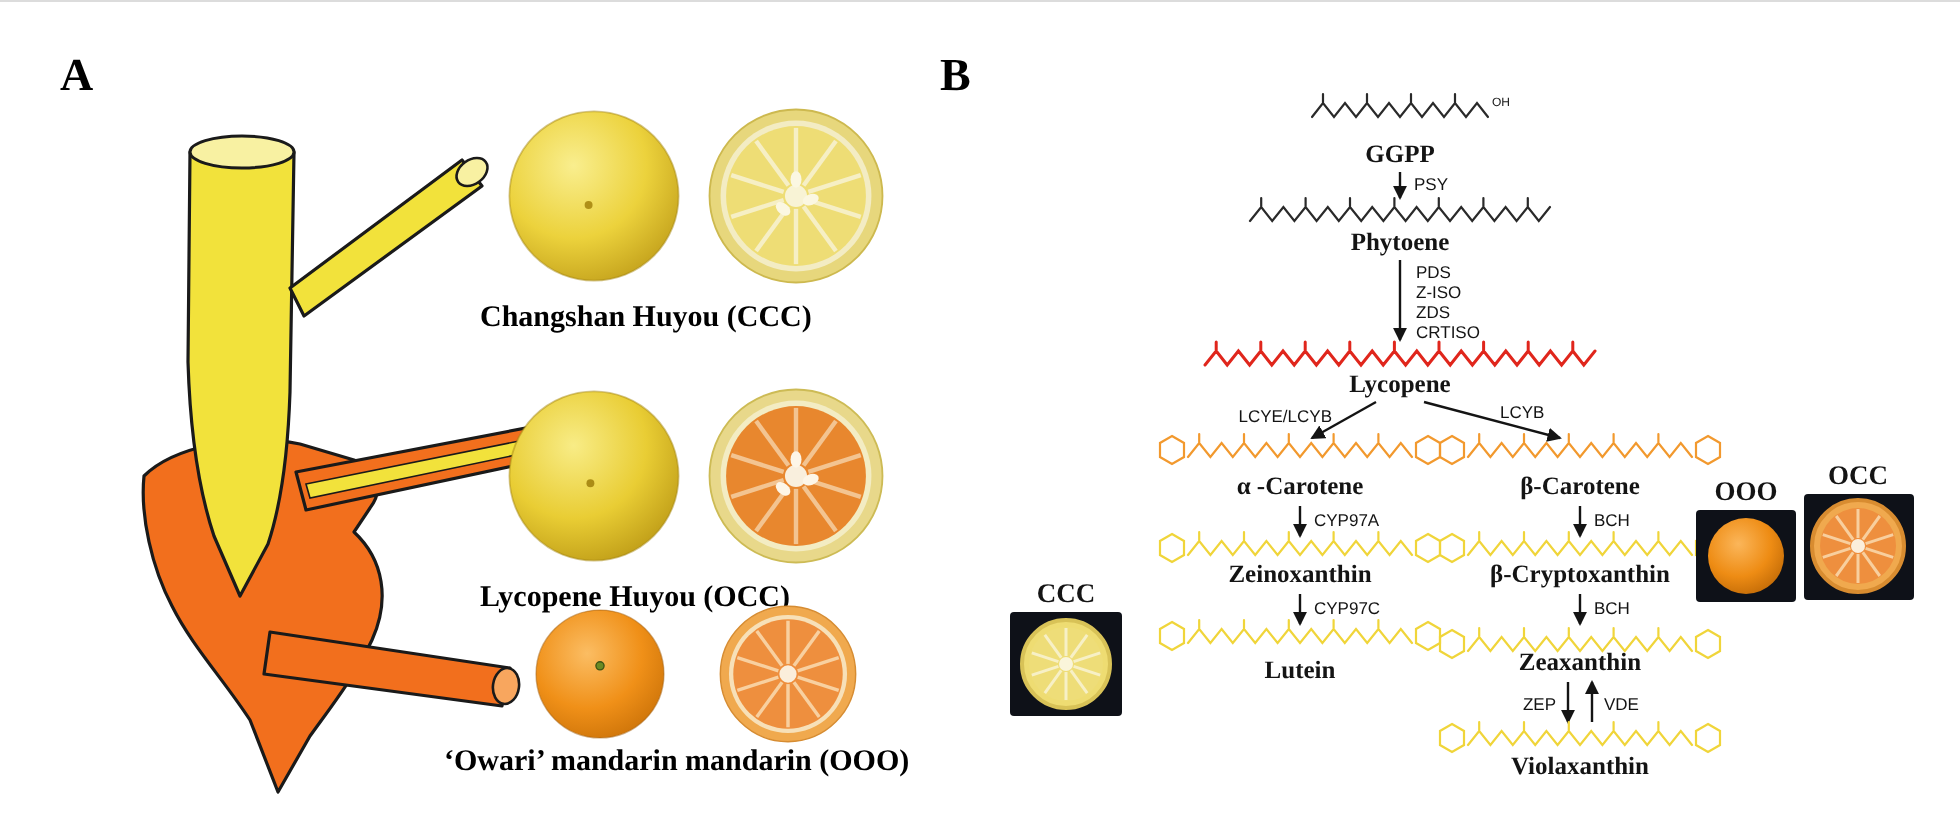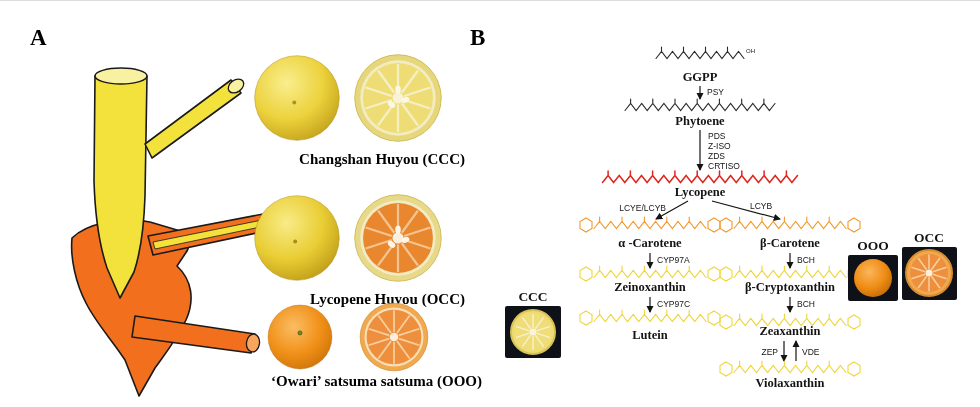--- a/index.html
+++ b/index.html
@@ -1,20 +1,20 @@
 <!DOCTYPE html>
 <html style="--scion_yellow: #f2e23b; --scion_yellow_light: #f8f1a2; --rootstock_orange: #f26f1d; --rootstock_orange_light: #f8a65e; --structure_black: #2a2a2a; --lycopene_red: #e0261c; --carotene_orange: #f2992e; --xanthophyll_yellow: #f0d53a; --photo_bg: #0e1118;"><head>
 <meta charset="utf-8">
 <style>
   html,body{margin:0;padding:0;background:#ffffff;}
   .fig{position:relative;width:980px;height:407px;background:#ffffff;overflow:hidden;
        font-family:"Liberation Serif", serif;border-top:1px solid #dcdcdc;border-bottom:1px solid #dcdcdc;}
   .abs{position:absolute;}
   .plabel{position:absolute;font-weight:bold;font-size:23px;color:#000;}
-  .caption{position:absolute;font-weight:bold;font-size:15px;color:#000;text-align:right;white-space:nowrap;}
+  .caption{position:absolute;font-weight:bold;font-size:15px;color:#000;text-align:left;white-space:nowrap;}
   svg{overflow:visible;}
   svg text{fill:#141414;}
   .met{font-family:"Liberation Serif", serif;font-weight:bold;font-size:12.5px;text-anchor:middle;}
   .enz{font-family:"Liberation Sans", sans-serif;font-size:8.5px;}
   .enz-end{text-anchor:end;}
   .plab{font-family:"Liberation Serif", serif;font-weight:bold;font-size:13.5px;text-anchor:middle;}
   .oh{font-family:"Liberation Sans", sans-serif;font-size:6px;}
   .arrow{stroke:#141414;stroke-width:1.2;fill:none;}
   .treeline{stroke:#1a1a1a;stroke-width:1.6;stroke-linejoin:round;}
 </style>
@@ -139,21 +139,21 @@
         <line x1="-4.1" y1="5.7" x2="-21.7" y2="29.9" stroke="#f8d0a0" stroke-width="2.4"></line>
         <line x1="-6.7" y1="2.2" x2="-35.2" y2="11.4" stroke="#f8d0a0" stroke-width="2.4"></line>
         <line x1="-6.7" y1="-2.2" x2="-35.2" y2="-11.4" stroke="#f8d0a0" stroke-width="2.4"></line>
         <line x1="-4.1" y1="-5.7" x2="-21.7" y2="-29.9" stroke="#f8d0a0" stroke-width="2.4"></line>
         <line x1="-0.0" y1="-7.0" x2="-0.0" y2="-37.0" stroke="#f8d0a0" stroke-width="2.4"></line>
         <line x1="4.1" y1="-5.7" x2="21.7" y2="-29.9" stroke="#f8d0a0" stroke-width="2.4"></line>
         <line x1="6.7" y1="-2.2" x2="35.2" y2="-11.4" stroke="#f8d0a0" stroke-width="2.4"></line>
       </g>
     <circle cx="50" cy="50" r="6" fill="#fbeedb"></circle>
   </svg>
-  <div class="caption" style="left:222px;top:372px;width:260px">‘Owari’ satsuma satsuma (OOO)</div>
+  <div class="caption" style="left:222px;top:372px;width:260px">‘Owari’ mandarin mandarin (OOO)</div>
 
   <div class="plabel" style="left:470px;top:24px">B</div>
 
   <svg class="abs" style="left:468px;top:28px" width="512" height="379" viewBox="0 0 512 379">
     <defs>
       <marker id="ah" markerWidth="7" markerHeight="7" refX="5.2" refY="3" orient="auto">
         <path d="M0,0 L6,3 L0,6 Z" fill="#141414"></path>
       </marker>
       <radialGradient id="goP" cx="40%" cy="34%" r="78%">
         <stop offset="0%" stop-color="#fbb65a"></stop>

